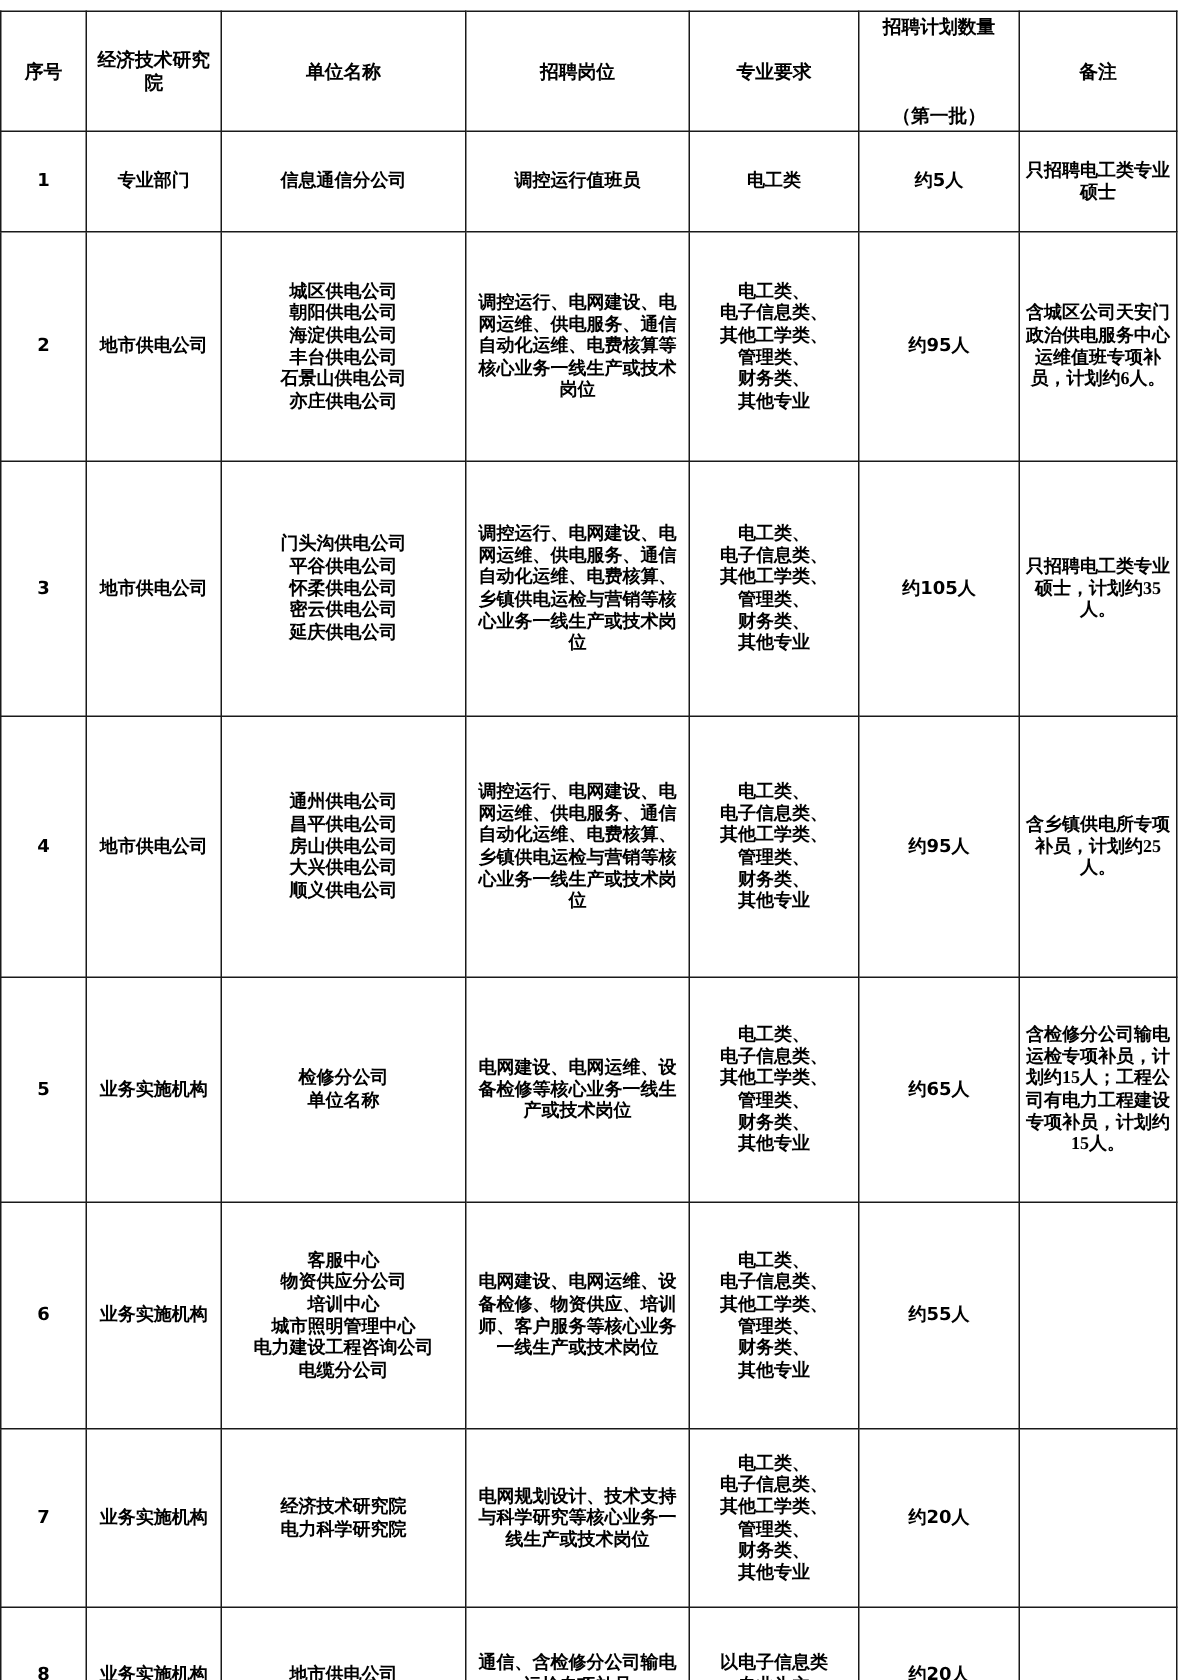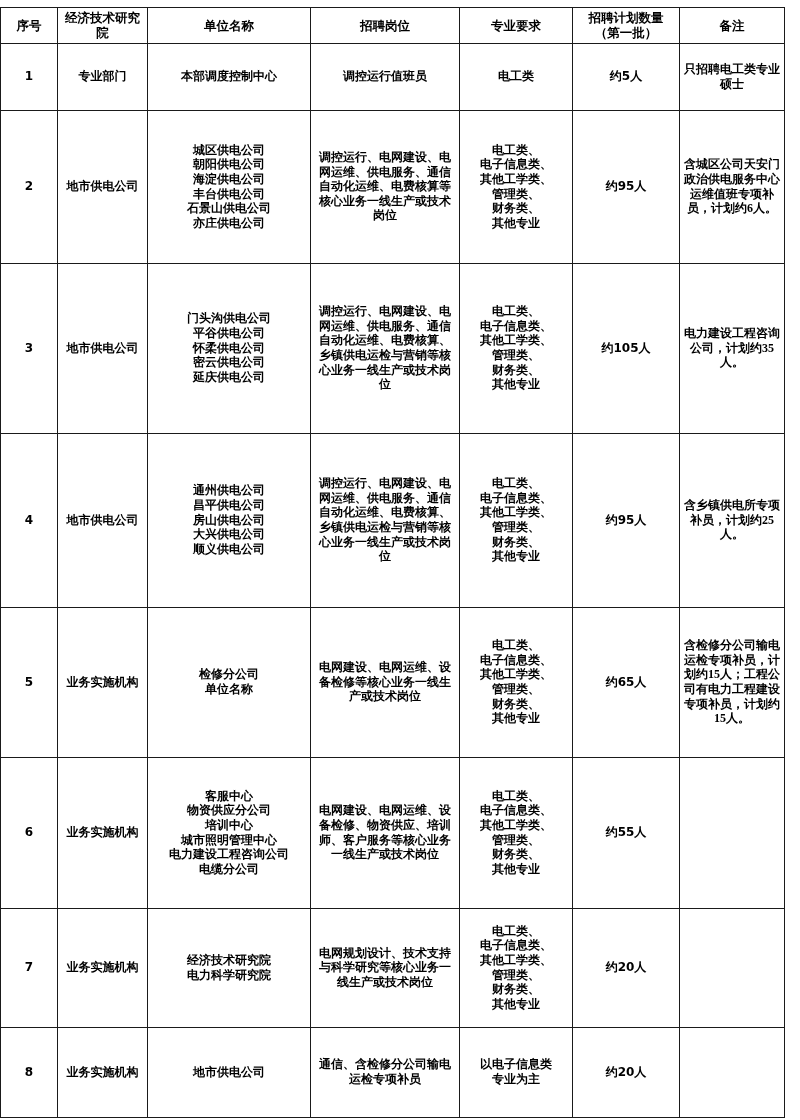--- a/index.html
+++ b/index.html
@@ -72,20 +72,21 @@
     text-align: left;
     padding-left: 5px;
     padding-right: 4px;
     font-family: Liberation Serif, serif;
   }
   .ml {
     white-space: pre-line;
   }
   .hdr-sub {
     display: block;
+    margin-top: 44px;
   }
 </style>
 </head>
 <body>
 
 <div id="sheet">
   <table class="recruit-table">
     <colgroup>
       <col class="c-index">
       <col class="c-cat">
@@ -118,21 +119,21 @@
         </th>
         <th>
           <span>备注</span>
         </th>
       </tr>
     </thead>
     <tbody>
       <tr style="height: 67px;">
         <td class="cell-index">1</td>
         <td class="cell-cat ml">专业部门</td>
-        <td class="cell-unit ml">本部调度控制中心</td>
+        <td class="cell-unit ml">信息通信分公司</td>
         <td class="cell-post ml">调控运行值班员</td>
         <td class="cell-major ml">电工类</td>
         <td class="cell-plan">约5人</td>
         <td class="cell-remark ml">只招聘电工类专业硕士</td>
       </tr>
       <tr style="height: 153px;">
         <td class="cell-index">2</td>
         <td class="cell-cat ml">地市供电公司</td>
         <td class="cell-unit ml">城区供电公司
 朝阳供电公司
@@ -159,21 +160,21 @@
 密云供电公司
 延庆供电公司</td>
         <td class="cell-post ml">调控运行、电网建设、电网运维、供电服务、通信自动化运维、电费核算、乡镇供电运检与营销等核心业务一线生产或技术岗位</td>
         <td class="cell-major ml">电工类、
 电子信息类、
 其他工学类、
 管理类、
 财务类、
 其他专业</td>
         <td class="cell-plan">约105人</td>
-        <td class="cell-remark ml">电力建设工程咨询公司，计划约35人。</td>
+        <td class="cell-remark ml">只招聘电工类专业硕士，计划约35人。</td>
       </tr>
       <tr style="height: 174px;">
         <td class="cell-index">4</td>
         <td class="cell-cat ml">地市供电公司</td>
         <td class="cell-unit ml">通州供电公司
 昌平供电公司
 房山供电公司
 大兴供电公司
 顺义供电公司</td>
         <td class="cell-post ml">调控运行、电网建设、电网运维、供电服务、通信自动化运维、电费核算、乡镇供电运检与营销等核心业务一线生产或技术岗位</td>

